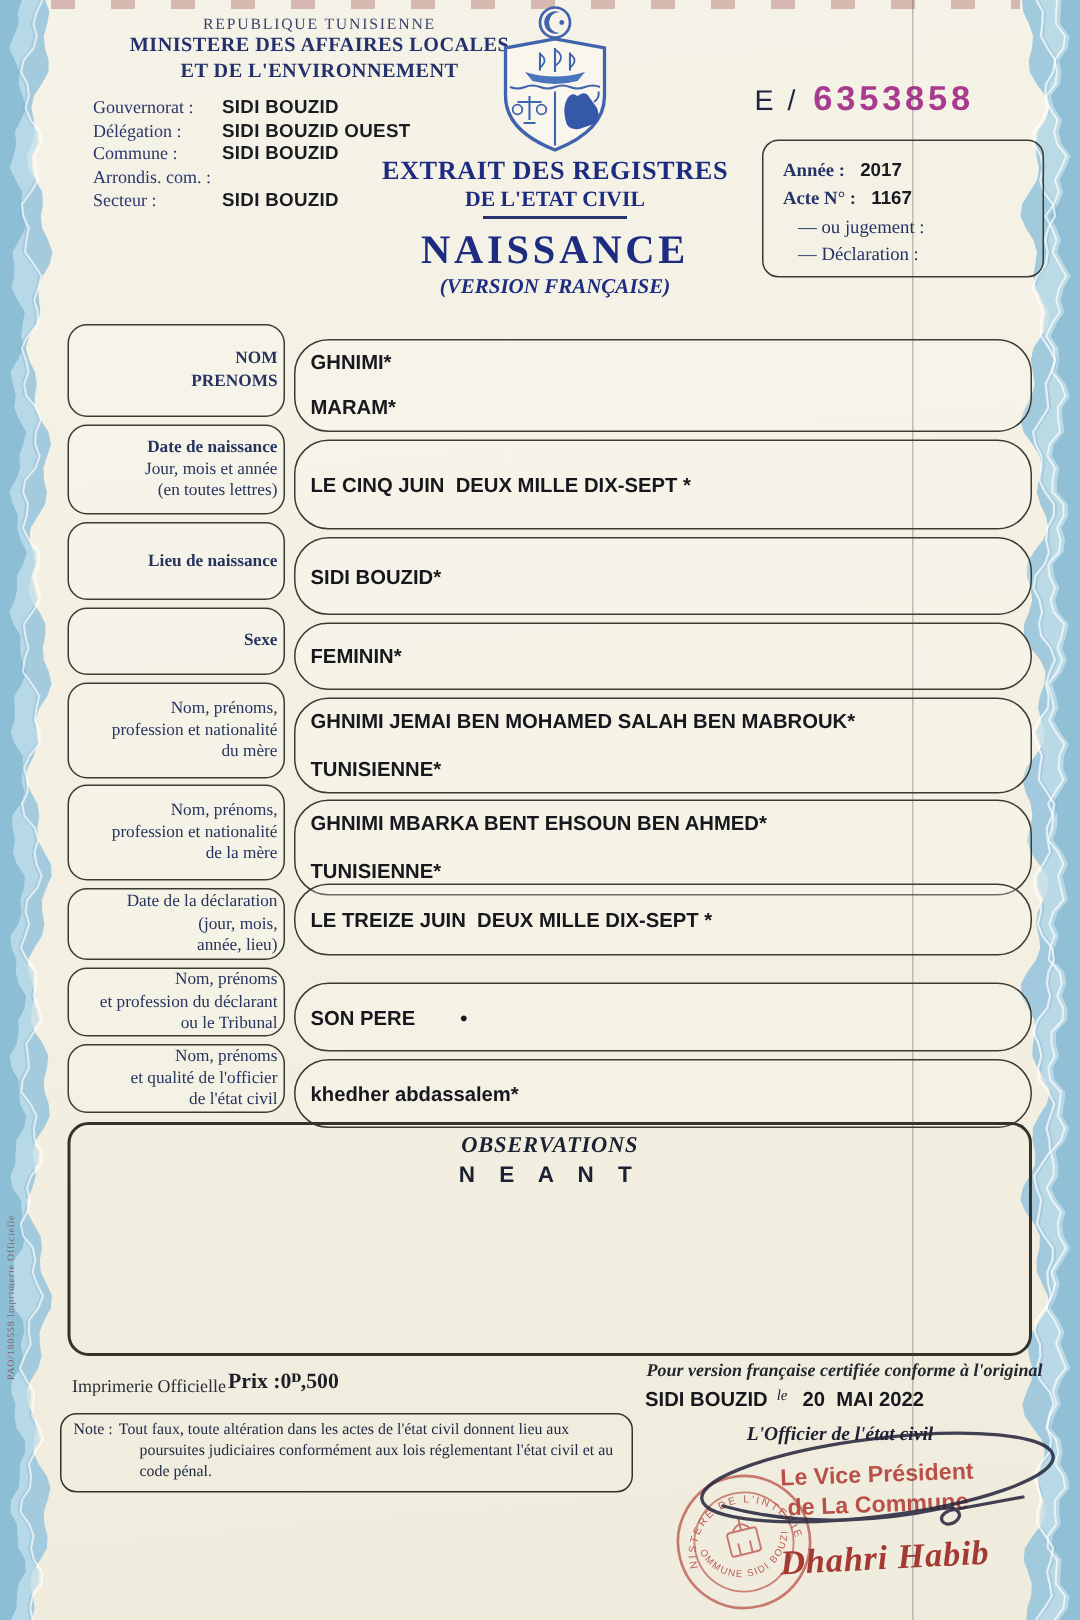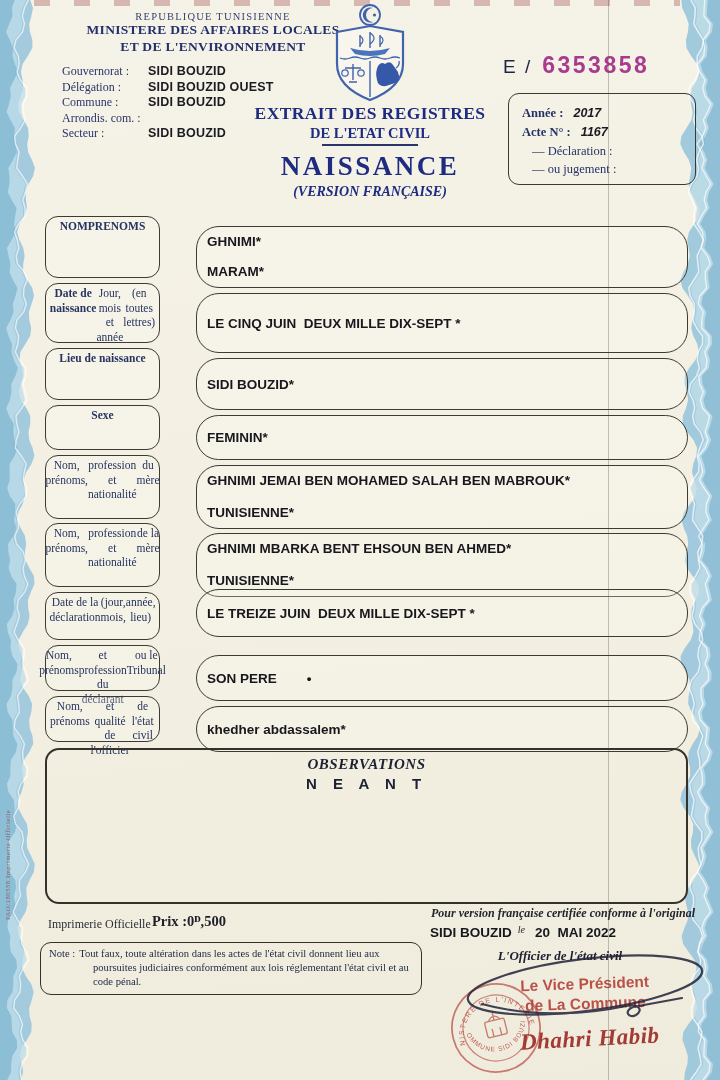--- a/index.html
+++ b/index.html
@@ -15,31 +15,31 @@
   .admin-row{display:flex;align-items:baseline;height:15.6px;}
   .admin-label{width:86px;font-size:12px;color:#2a356b;flex:none;}
   .admin-value{font-family:"Liberation Sans",sans-serif;font-weight:bold;font-size:12.5px;color:#1b1c22;letter-spacing:.2px;white-space:pre;}
   
   .serial{left:503px;top:52px;display:flex;align-items:baseline;gap:10px;}
   .serial-prefix{font-family:"Liberation Sans",sans-serif;font-size:19px;color:#1d2442;letter-spacing:2px;}
   .serial-number{font-family:"Liberation Sans",sans-serif;font-size:23px;font-weight:bold;color:#a93b8f;letter-spacing:2.5px;}
   .act-box{left:508px;top:93px;width:188px;height:92px;border:1.7px solid #3a3a33;border-radius:11px;
            padding:10px 0 0 13px;box-sizing:border-box;color:#253367;font-size:12.5px;line-height:1.5;}
   .act-line .lbl{font-weight:bold;color:#253367;}
-  .act-line .val{font-family:"Liberation Sans",sans-serif;font-weight:bold;color:#191a20;margin-left:7px;font-style:italic;}
+  .act-line .val{font-family:"Liberation Sans",sans-serif;font-weight:bold;color:#191a20;margin-left:7px;}
   
   .title-block{left:238px;top:103px;width:264px;text-align:center;color:#1d2c80;}
   .title1{font-size:17.5px;font-weight:bold;letter-spacing:.4px;}
   .title2{font-size:14.5px;font-weight:bold;margin-top:1px;}
   .title-underline{width:96px;height:2px;background:#2a3570;margin:2px auto 0;}
   .title-main{font-size:27px;font-weight:bold;letter-spacing:2.5px;margin-top:5px;}
   .title-sub{font-size:14px;font-weight:bold;font-style:italic;margin-top:2px;}
   
-  .label-box{position:absolute;left:45px;width:115px;border:1.7px solid #3b3b33;border-radius:13px;
-             display:flex;justify-content:center;align-items:flex-start;text-align:center;
+  .label-box{position:absolute;left:45px;width:145px;border:1.7px solid #3b3b33;border-radius:13px;
+             display:flex;flex-direction:column;justify-content:center;align-items:flex-end;text-align:center;
              color:#26345f;font-size:11.5px;line-height:1.28;padding:2px 4px;box-sizing:border-box;background:rgba(252,250,243,.25);}
   .value-box{position:absolute;left:196px;width:492px;border:1.7px solid #3b3b33;border-radius:23px;
              display:flex;flex-direction:column;box-sizing:border-box;padding:4px 10px;
              font-family:"Liberation Sans",sans-serif;font-weight:bold;color:#17171d;font-size:13.5px;
              white-space:pre-wrap;background:rgba(252,250,243,.25);margin-top:10px;}
   .value-center{justify-content:center;}
   .value-two{justify-content:space-between;padding-top:7px;padding-bottom:8px;}
   
   .obs-box{left:45px;top:748px;width:643px;height:156px;border:2px solid #33332c;border-radius:14px;box-sizing:border-box;text-align:center;}
   .obs-title{margin-top:6px;font-size:15px;font-weight:bold;font-style:italic;color:#1c2133;letter-spacing:.5px;}
@@ -148,22 +148,22 @@
 
   <div class="abs act-box">
     <div class="act-line">
       <span class="lbl">Année :</span>
       <span class="val">2017</span>
     </div>
     <div class="act-line">
       <span class="lbl">Acte N° :</span>
       <span class="val">1167</span>
     </div>
+    <div class="act-line" style="padding-left:10px;">— ou jugement :</div>
     <div class="act-line" style="padding-left:10px;">— Déclaration :</div>
-    <div class="act-line" style="padding-left:10px;">— ou jugement :</div>
   </div>
 
   <div class="abs title-block">
     <div class="title1">EXTRAIT DES REGISTRES</div>
     <div class="title2">DE L'ETAT CIVIL</div>
     <div class="title-underline"></div>
     <div class="title-main">NAISSANCE</div>
     <div class="title-sub">(VERSION FRANÇAISE)</div>
   </div>
 

